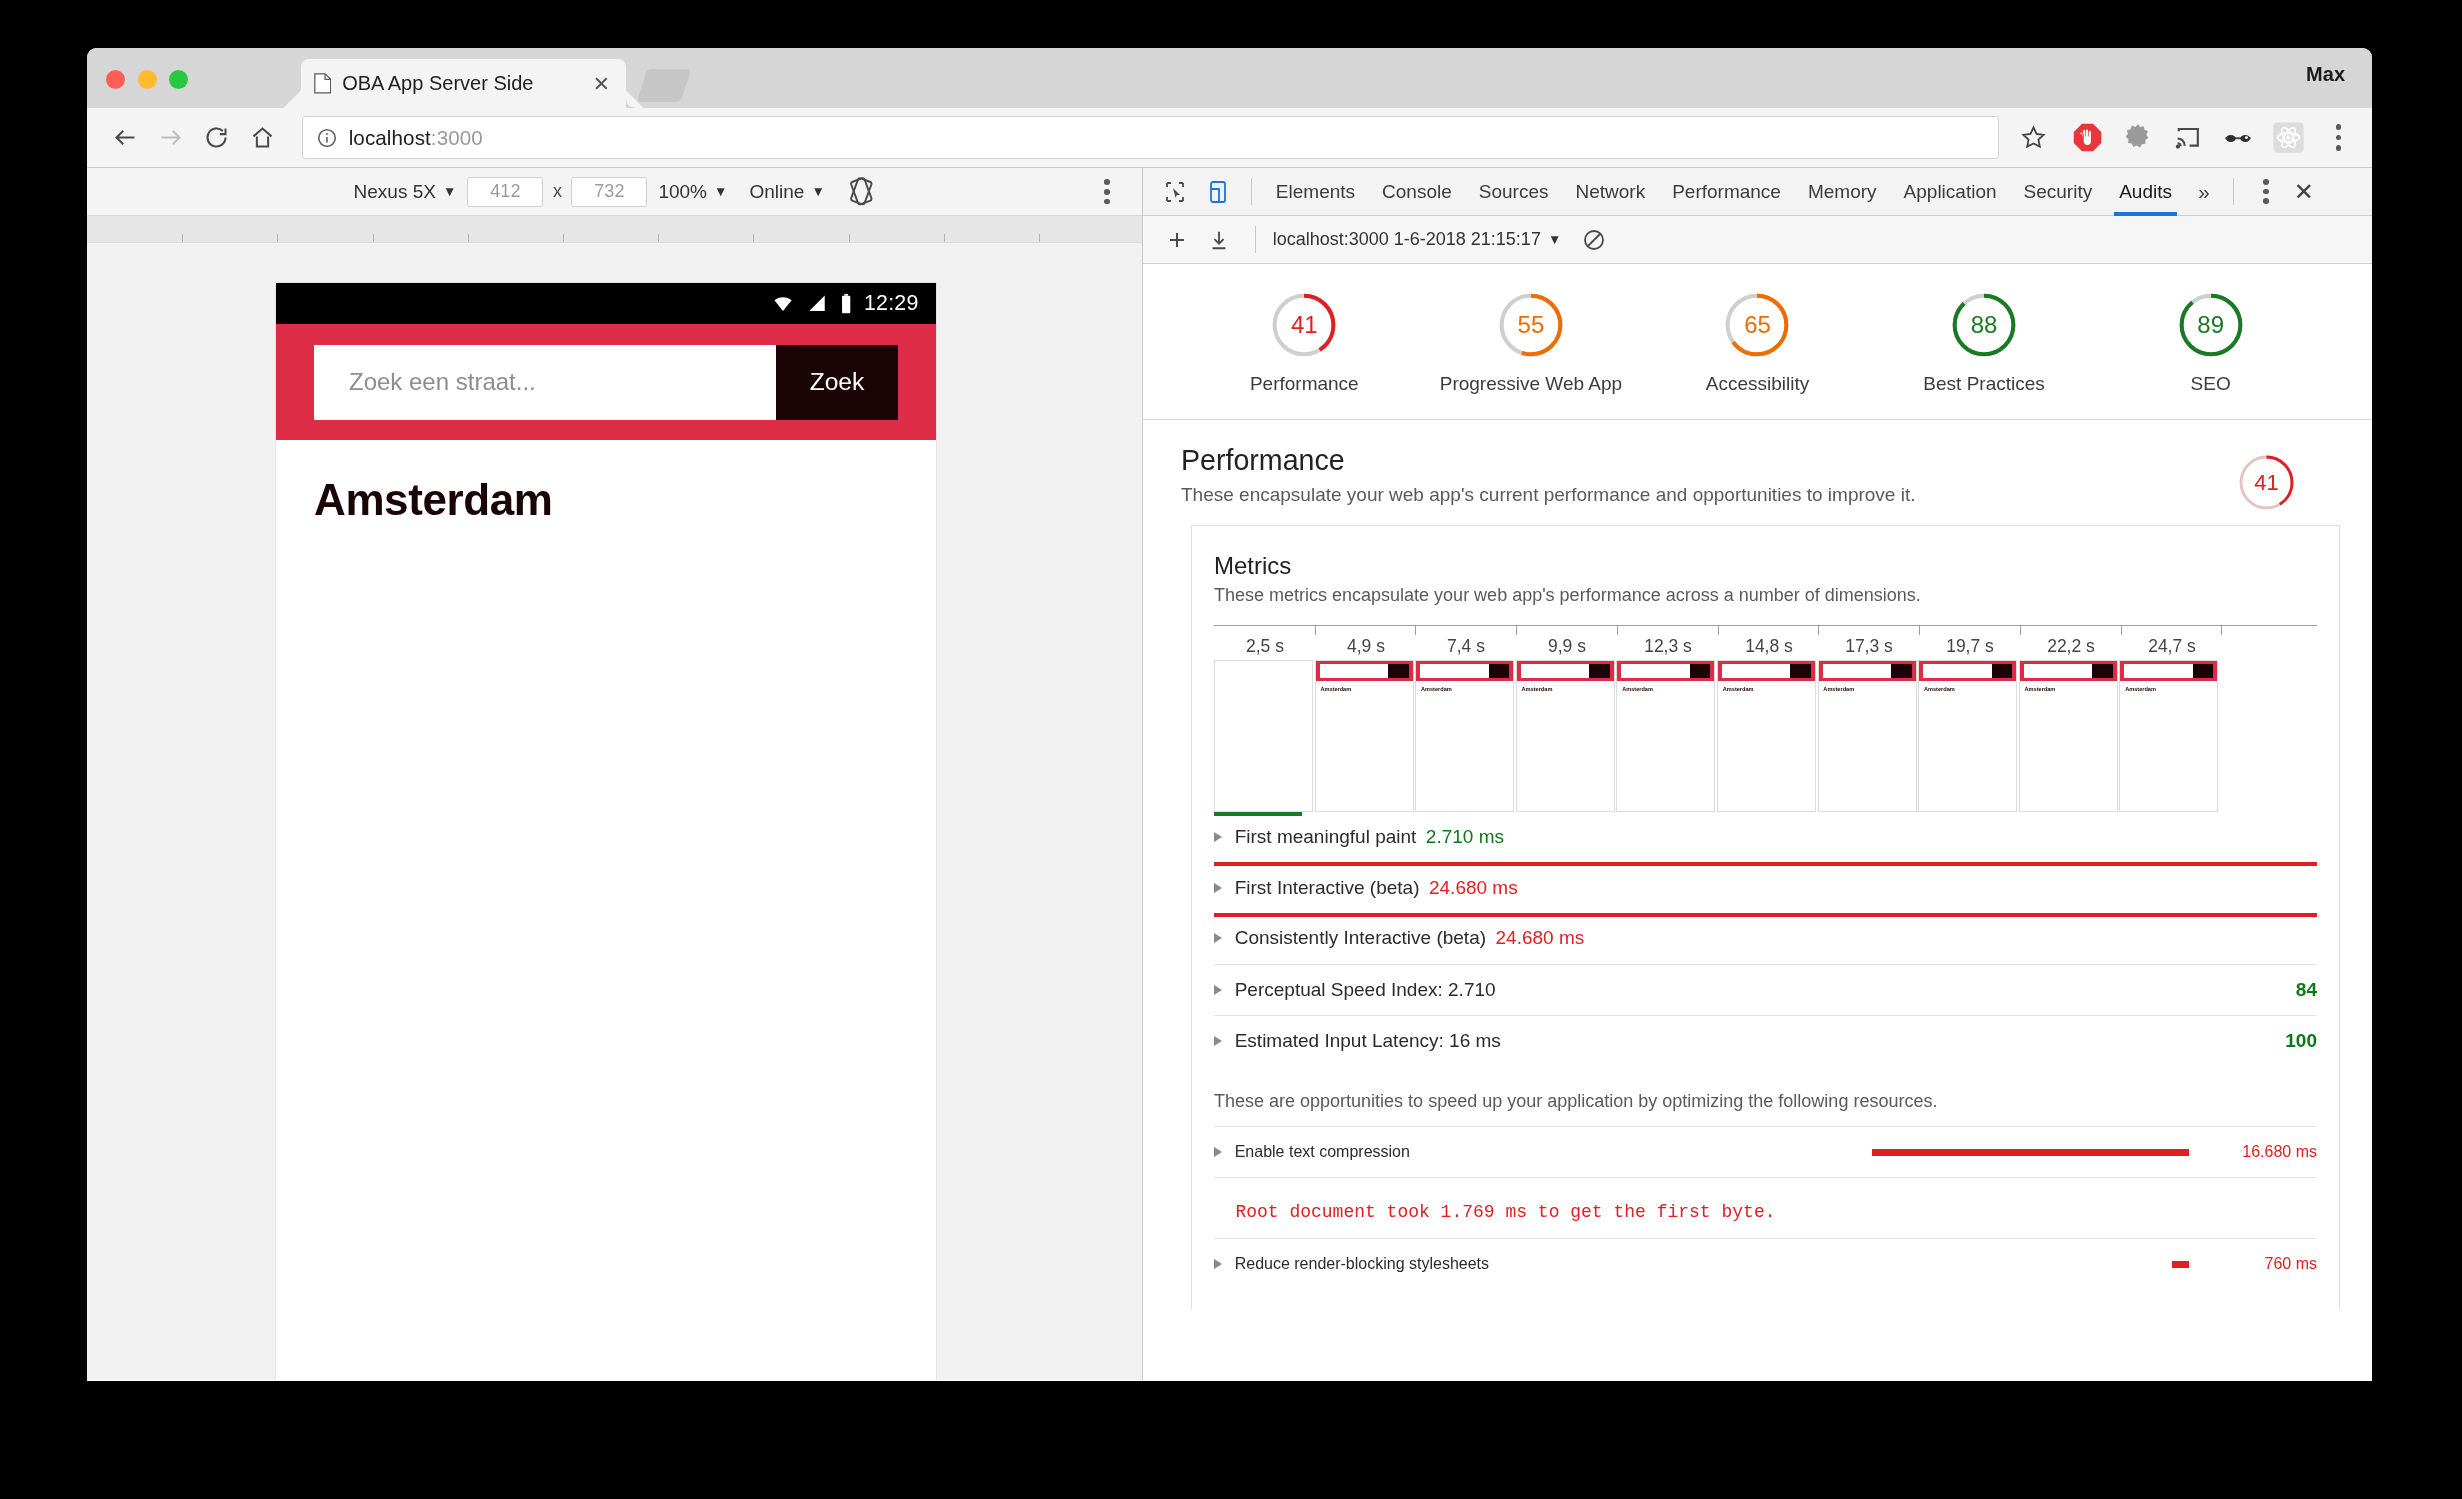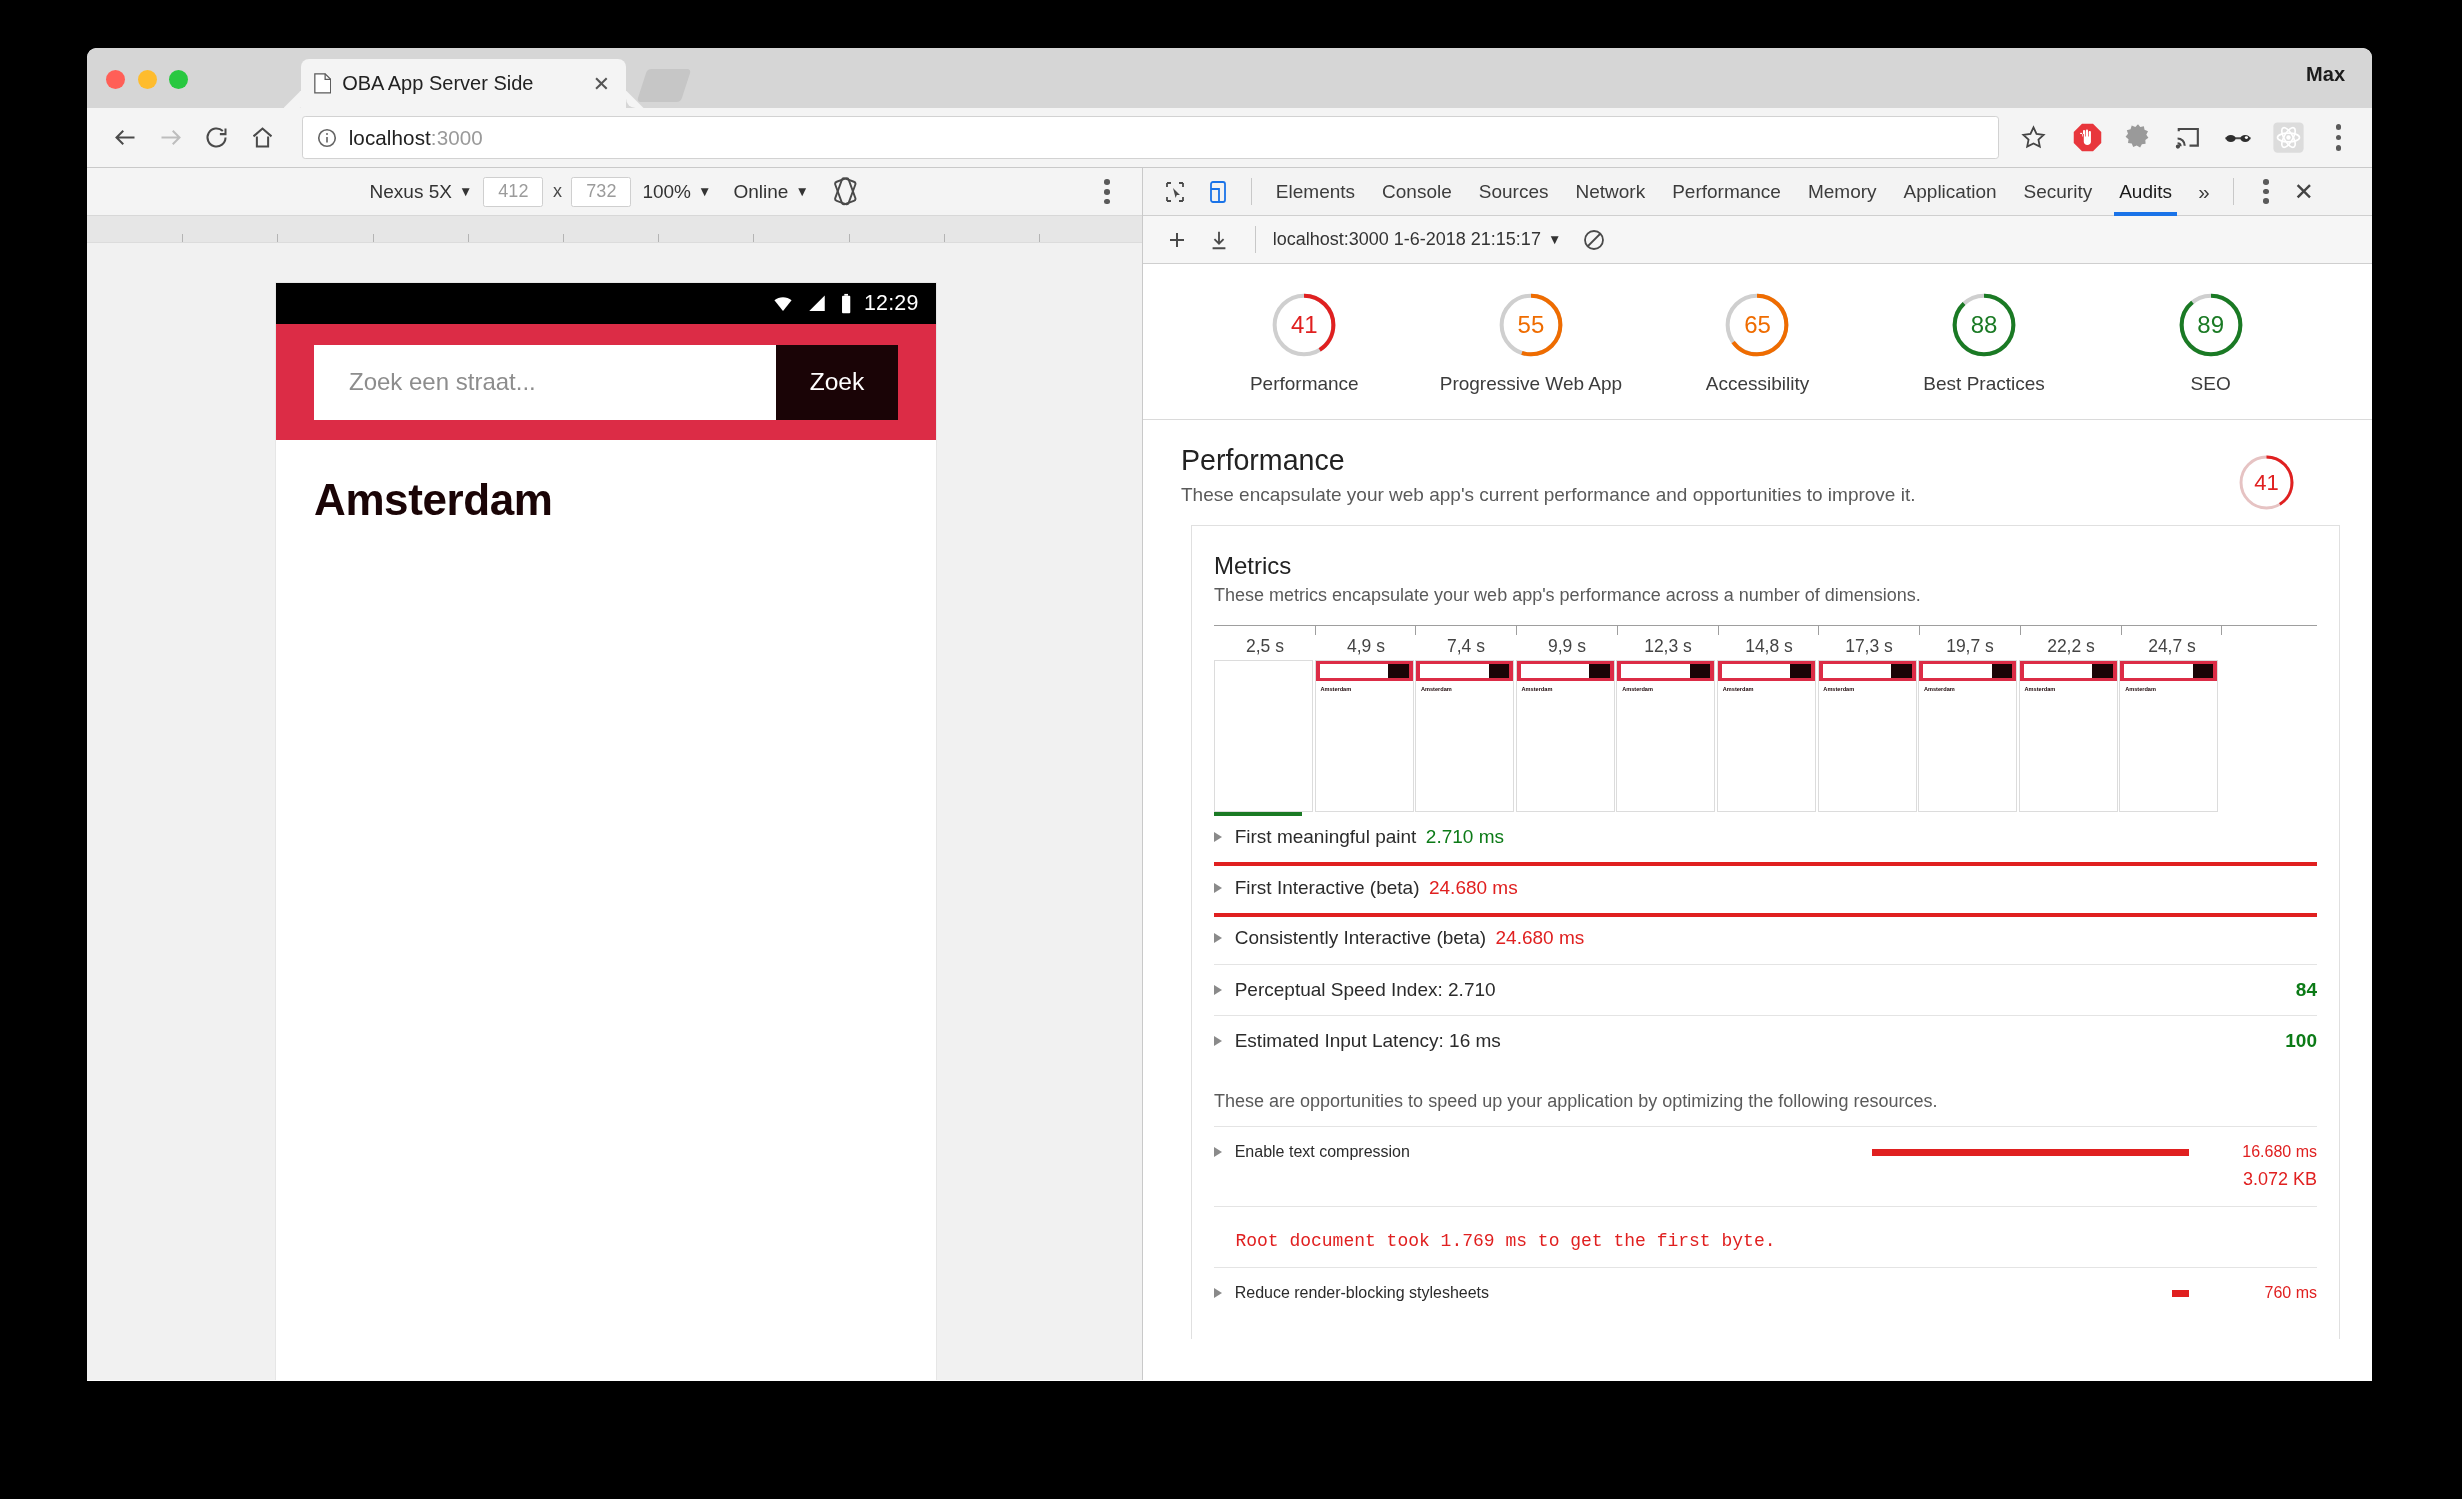--- a/index.html
+++ b/index.html
@@ -101,21 +101,21 @@
   
   #devicepane { width: 1055px; background:#f1f1f1; position:relative; }
   #devicebar {
     height: 48px; background:#f4f4f4; border-bottom:0.8px solid #d8d8d8;
     display:flex; align-items:center; justify-content:center; position:relative;
     font-size:19px; color:#333;
   }
   .dv-item { display:flex; align-items:center; margin:0 11px; white-space:nowrap; }
   .caret { margin-left:7.1px; font-size:13.5px; line-height:1; }
   .dimbox {
-    width:60px;height:30px;border:0.8px solid #cfcfcf;border-radius:2.4px;background:#fff;
+    width:76px;height:30px;border:0.8px solid #cfcfcf;border-radius:2.4px;background:#fff;
     display:flex;align-items:center;justify-content:center;color:#9b9b9b;font-size:18px;
   }
   .xsep { margin:0 9.5px; color:#4a4a4a; font-size:18px; }
   #rotate { width:28.6px;height:28.6px; }
   #dev-kebab { position:absolute; right:20.6px; top:9.5px;
     width:28.6px;height:28.6px;display:flex;flex-direction:column;
     align-items:center;justify-content:center;gap:4px; }
 
   #rulerrow { height:27px; background:#e6e6e6; display:flex; align-items:flex-end;
     border-bottom:0.8px solid #dcdcdc; }
@@ -728,21 +728,20 @@
 
           <div class="opp" style="margin-top:14.3px">
             <div class="opp-row">
               <span class="tri"></span>
               <span class="opp-name">Enable text compression</span>
               <span class="opp-barwrap">
                   <span class="opp-bar" style="width:317px"></span>
                 </span>
               <span class="opp-val red">16.680 ms</span>
             </div>
-            <div class="opp-sub2 red">3.072 KB</div>
           </div>
 
           <div class="opp">
             <div class="opp-sub red" style="padding-left:21.4px">Root document took 1.769 ms to get the first byte.</div>
           </div>
 
           <div class="opp">
             <div class="opp-row">
               <span class="tri"></span>
               <span class="opp-name">Reduce render-blocking stylesheets</span>

